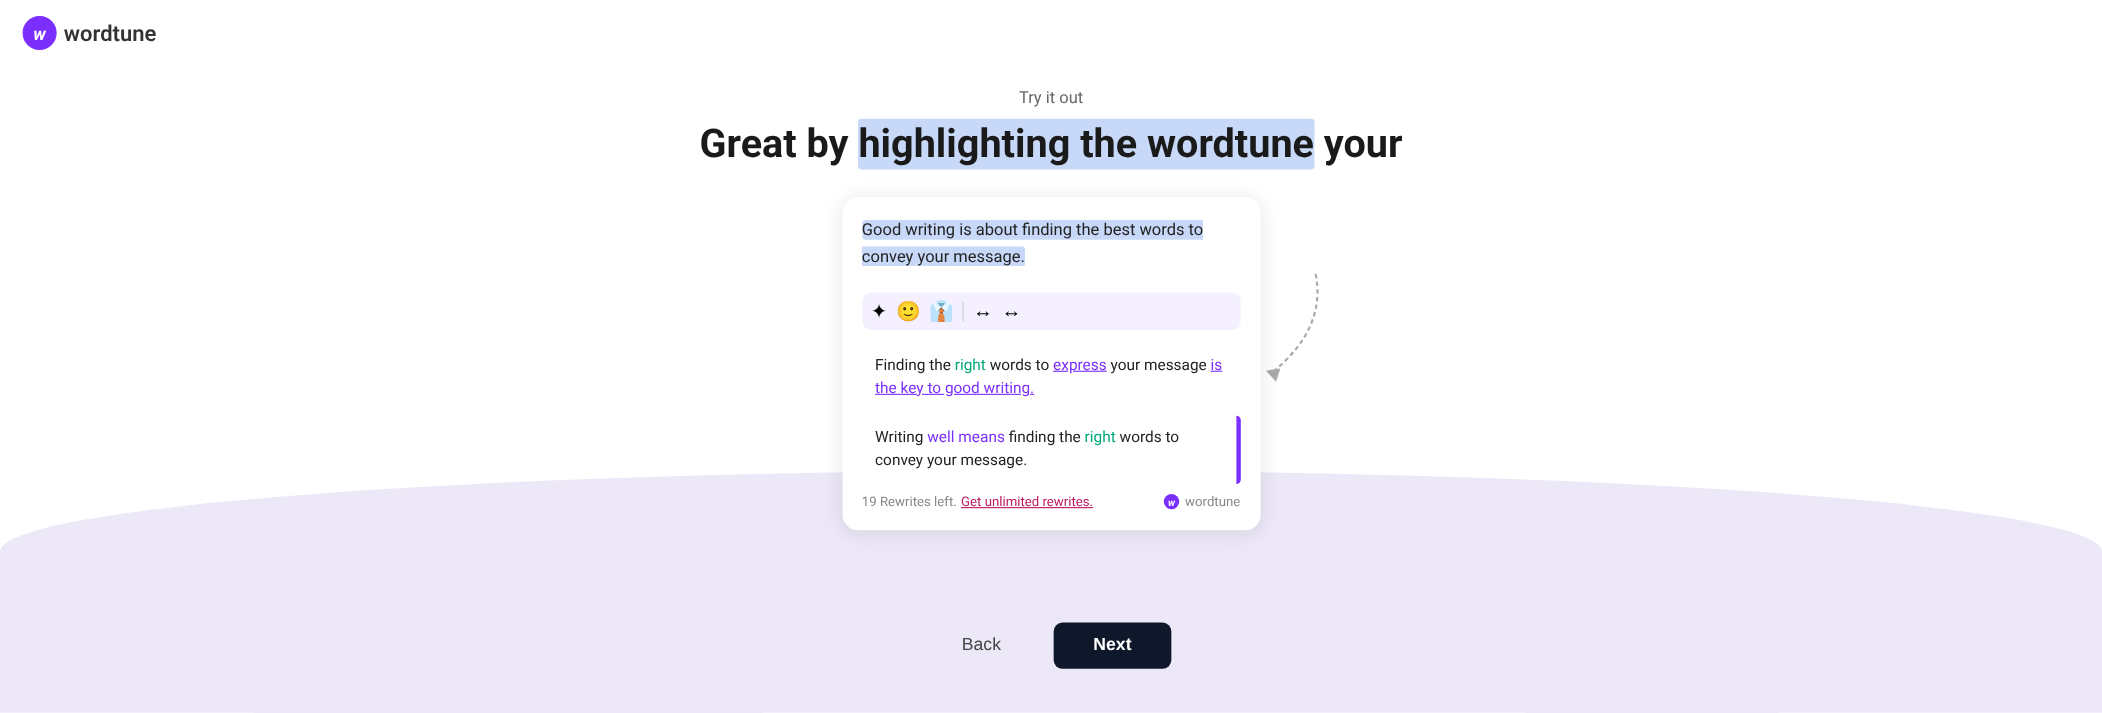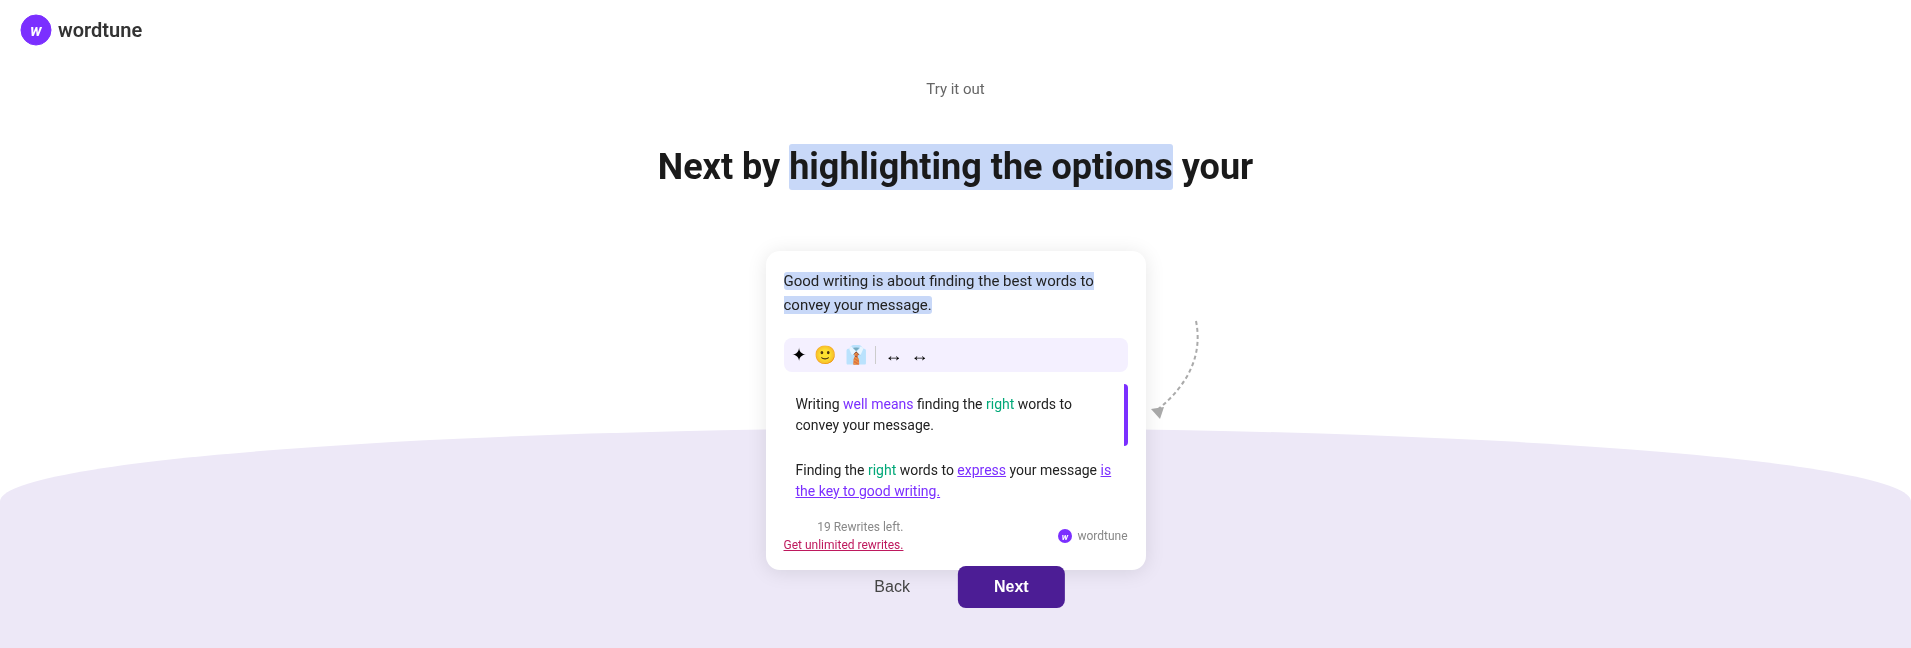--- a/index.html
+++ b/index.html
@@ -45,21 +45,20 @@
     
     .main-content {
       position: absolute;
       top: 80px;
       left: 50%;
       transform: translateX(-50%);
       display: flex;
       flex-direction: column;
       align-items: center;
       width: 800px;
-      gap: 36px;
     }
 
     .try-it-out {
       font-size: 15px;
       color: #666;
       margin-bottom: 10px;
     }
 
     .headline {
       font-size: 36px;
@@ -160,23 +159,22 @@
       display: flex;
       align-items: center;
       justify-content: space-between;
       margin-top: 8px;
       font-size: 12px;
       color: #888;
     }
 
     .rewrites-left {
       display: flex;
-      align-items: flex-end;
+      align-items: center;
       gap: 4px;
-      flex-direction: column;
     }
 
     .get-unlimited {
       color: #be185d;
       text-decoration: underline;
       cursor: pointer;
     }
 
     .wordtune-badge {
       display: flex;
@@ -233,21 +231,21 @@
     .back-btn {
       background: none;
       border: none;
       font-size: 16px;
       color: #444;
       cursor: pointer;
       padding: 12px 28px;
     }
 
     .next-btn {
-      background: #4c1d95;
+      background: #0f172a;
       color: white;
       border: none;
       border-radius: 8px;
       font-size: 16px;
       font-weight: 600;
       padding: 12px 36px;
       cursor: pointer;
     }
   </style>
 </head>
@@ -259,21 +257,21 @@
   <svg class="logo-icon" viewBox="0 0 32 32" fill="none" xmlns="http://www.w3.org/2000/svg">
     <circle cx="16" cy="16" r="15" fill="#7b2fff" stroke="#7b2fff" stroke-width="1"></circle>
     <text x="16" y="22" font-size="16" text-anchor="middle" fill="white" font-weight="bold" font-style="italic">w</text>
   </svg>
   <span class="logo-text">wordtune</span>
 </div>
 
 <div class="main-content">
   <div class="try-it-out">Try it out</div>
   <div class="headline">
-    <span>Next by </span><span class="headline-highlight">highlighting the options</span><span> your</span>
+    <span>Great by </span><span class="headline-highlight">highlighting the wordtune</span><span> your</span>
   </div>
 
   <div style="position: relative;">
 
 
     <svg class="arrow-svg" width="60" height="120" viewBox="0 0 60 120" fill="none" xmlns="http://www.w3.org/2000/svg">
       <path d="M 50 10 Q 60 60 10 100" stroke="#aaa" stroke-width="2" fill="none" stroke-dasharray="4 3"></path>
       <polygon points="5,98 14,108 18,96" fill="#aaa"></polygon>
     </svg>
 
@@ -285,27 +283,27 @@
 
       <div class="toolbar">
         <span class="toolbar-icon">✦</span>
         <span class="toolbar-icon">🙂</span>
         <span class="toolbar-icon">👔</span>
         <div class="toolbar-divider"></div>
         <span class="toolbar-icon">↔</span>
         <span class="toolbar-icon">↔</span>
       </div>
 
+      <div class="rewrite-option">
+        <span>Finding the </span><span class="highlight-green">right</span><span> words to </span><span class="underline-purple">express</span><span> your message </span><span class="underline-purple">is the key to good writing.</span>
+      </div>
+
       <div class="rewrite-option" style="position:relative;">
         <div class="option-bar"></div>
         <span>Writing </span><span class="highlight-purple">well means</span><span> finding the </span><span class="highlight-green">right</span><span> words to convey your message.</span>
-      </div>
-
-      <div class="rewrite-option">
-        <span>Finding the </span><span class="highlight-green">right</span><span> words to </span><span class="underline-purple">express</span><span> your message </span><span class="underline-purple">is the key to good writing.</span>
       </div>
 
       <div class="card-footer">
         <div class="rewrites-left">
           <span>19 Rewrites left.</span>
           <span class="get-unlimited">Get unlimited rewrites.</span>
         </div>
         <div class="wordtune-badge">
           <svg width="16" height="16" viewBox="0 0 16 16">
             <circle cx="8" cy="8" r="7" fill="#7b2fff"></circle>

